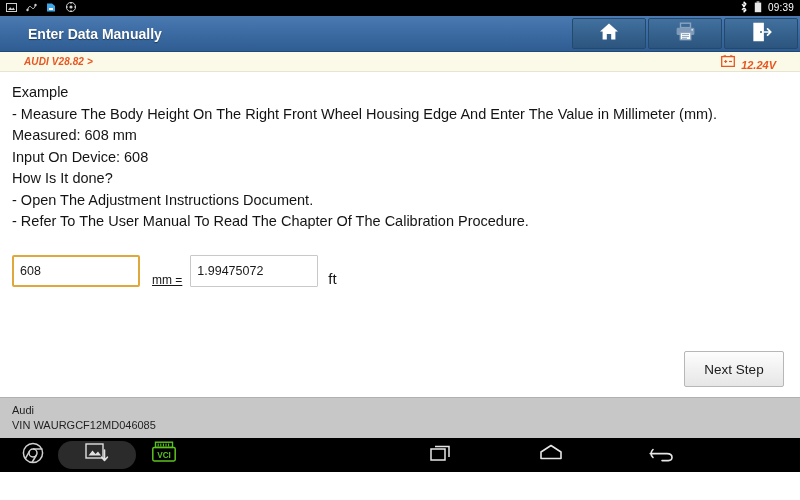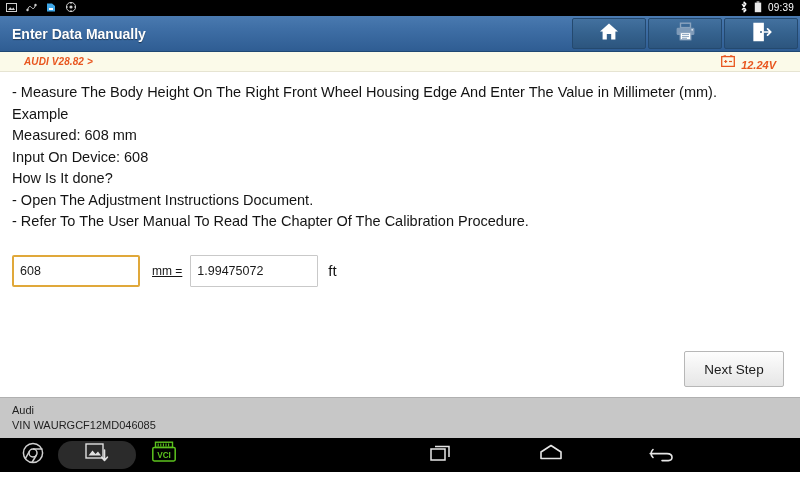--- a/index.html
+++ b/index.html
@@ -56,21 +56,21 @@
     background: linear-gradient(180deg, #4a7ab0 0%, #3e6ea5 38%, #2f5d93 100%);
     border-bottom: 1px solid #1f4873;
     display: flex;
     align-items: center;
     position: relative;
   }
   .title-text {
     color: #ffffff;
     font-size: 14px;
     font-weight: bold;
-    padding-left: 12px;
+    padding-left: 28px;
     text-shadow: 0 1px 1px rgba(0,0,0,0.45);
   }
   .title-actions {
     margin-left: auto;
     display: flex;
     height: 100%;
     align-items: stretch;
     padding: 2px 2px 2px 0;
     gap: 2px;
   }
@@ -126,21 +126,21 @@
   }
   .instructions {
     color: #141414;
     font-size: 14.5px;
     line-height: 21.5px;
   }
   .instructions div { white-space: nowrap; }
 
   .entry-row {
     display: flex;
-    align-items: center;
+    align-items: flex-end;
     margin-top: 22px;
   }
   .inp {
     height: 32px;
     font-family: "Liberation Sans", sans-serif;
     font-size: 12.5px;
     color: #1a1a1a;
     padding: 0 6px;
     background: #ffffff;
     outline: none;
@@ -336,22 +336,22 @@
           <path d="M8 6.5 H11" stroke="#e8561f" stroke-width="1.2"></path>
         </svg>
       </span>
       <span class="volt-text">12.24V</span>
     </div>
   </div>
 
   <div class="content">
 
     <div class="instructions">
+      <div>Example</div>
       <div>- Measure The Body Height On The Right Front Wheel Housing Edge And Enter The Value in Millimeter (mm).</div>
-      <div>Example</div>
       <div>Measured: 608 mm</div>
       <div>Input On Device: 608</div>
       <div>How Is It done?</div>
       <div>- Open The Adjustment Instructions Document.</div>
       <div>- Refer To The User Manual To Read The Chapter Of The Calibration Procedure.</div>
     </div>
 
     <div class="entry-row">
       <input class="inp inp-mm" type="text" value="608" style="">
       <span class="unit-mm">mm =</span>

